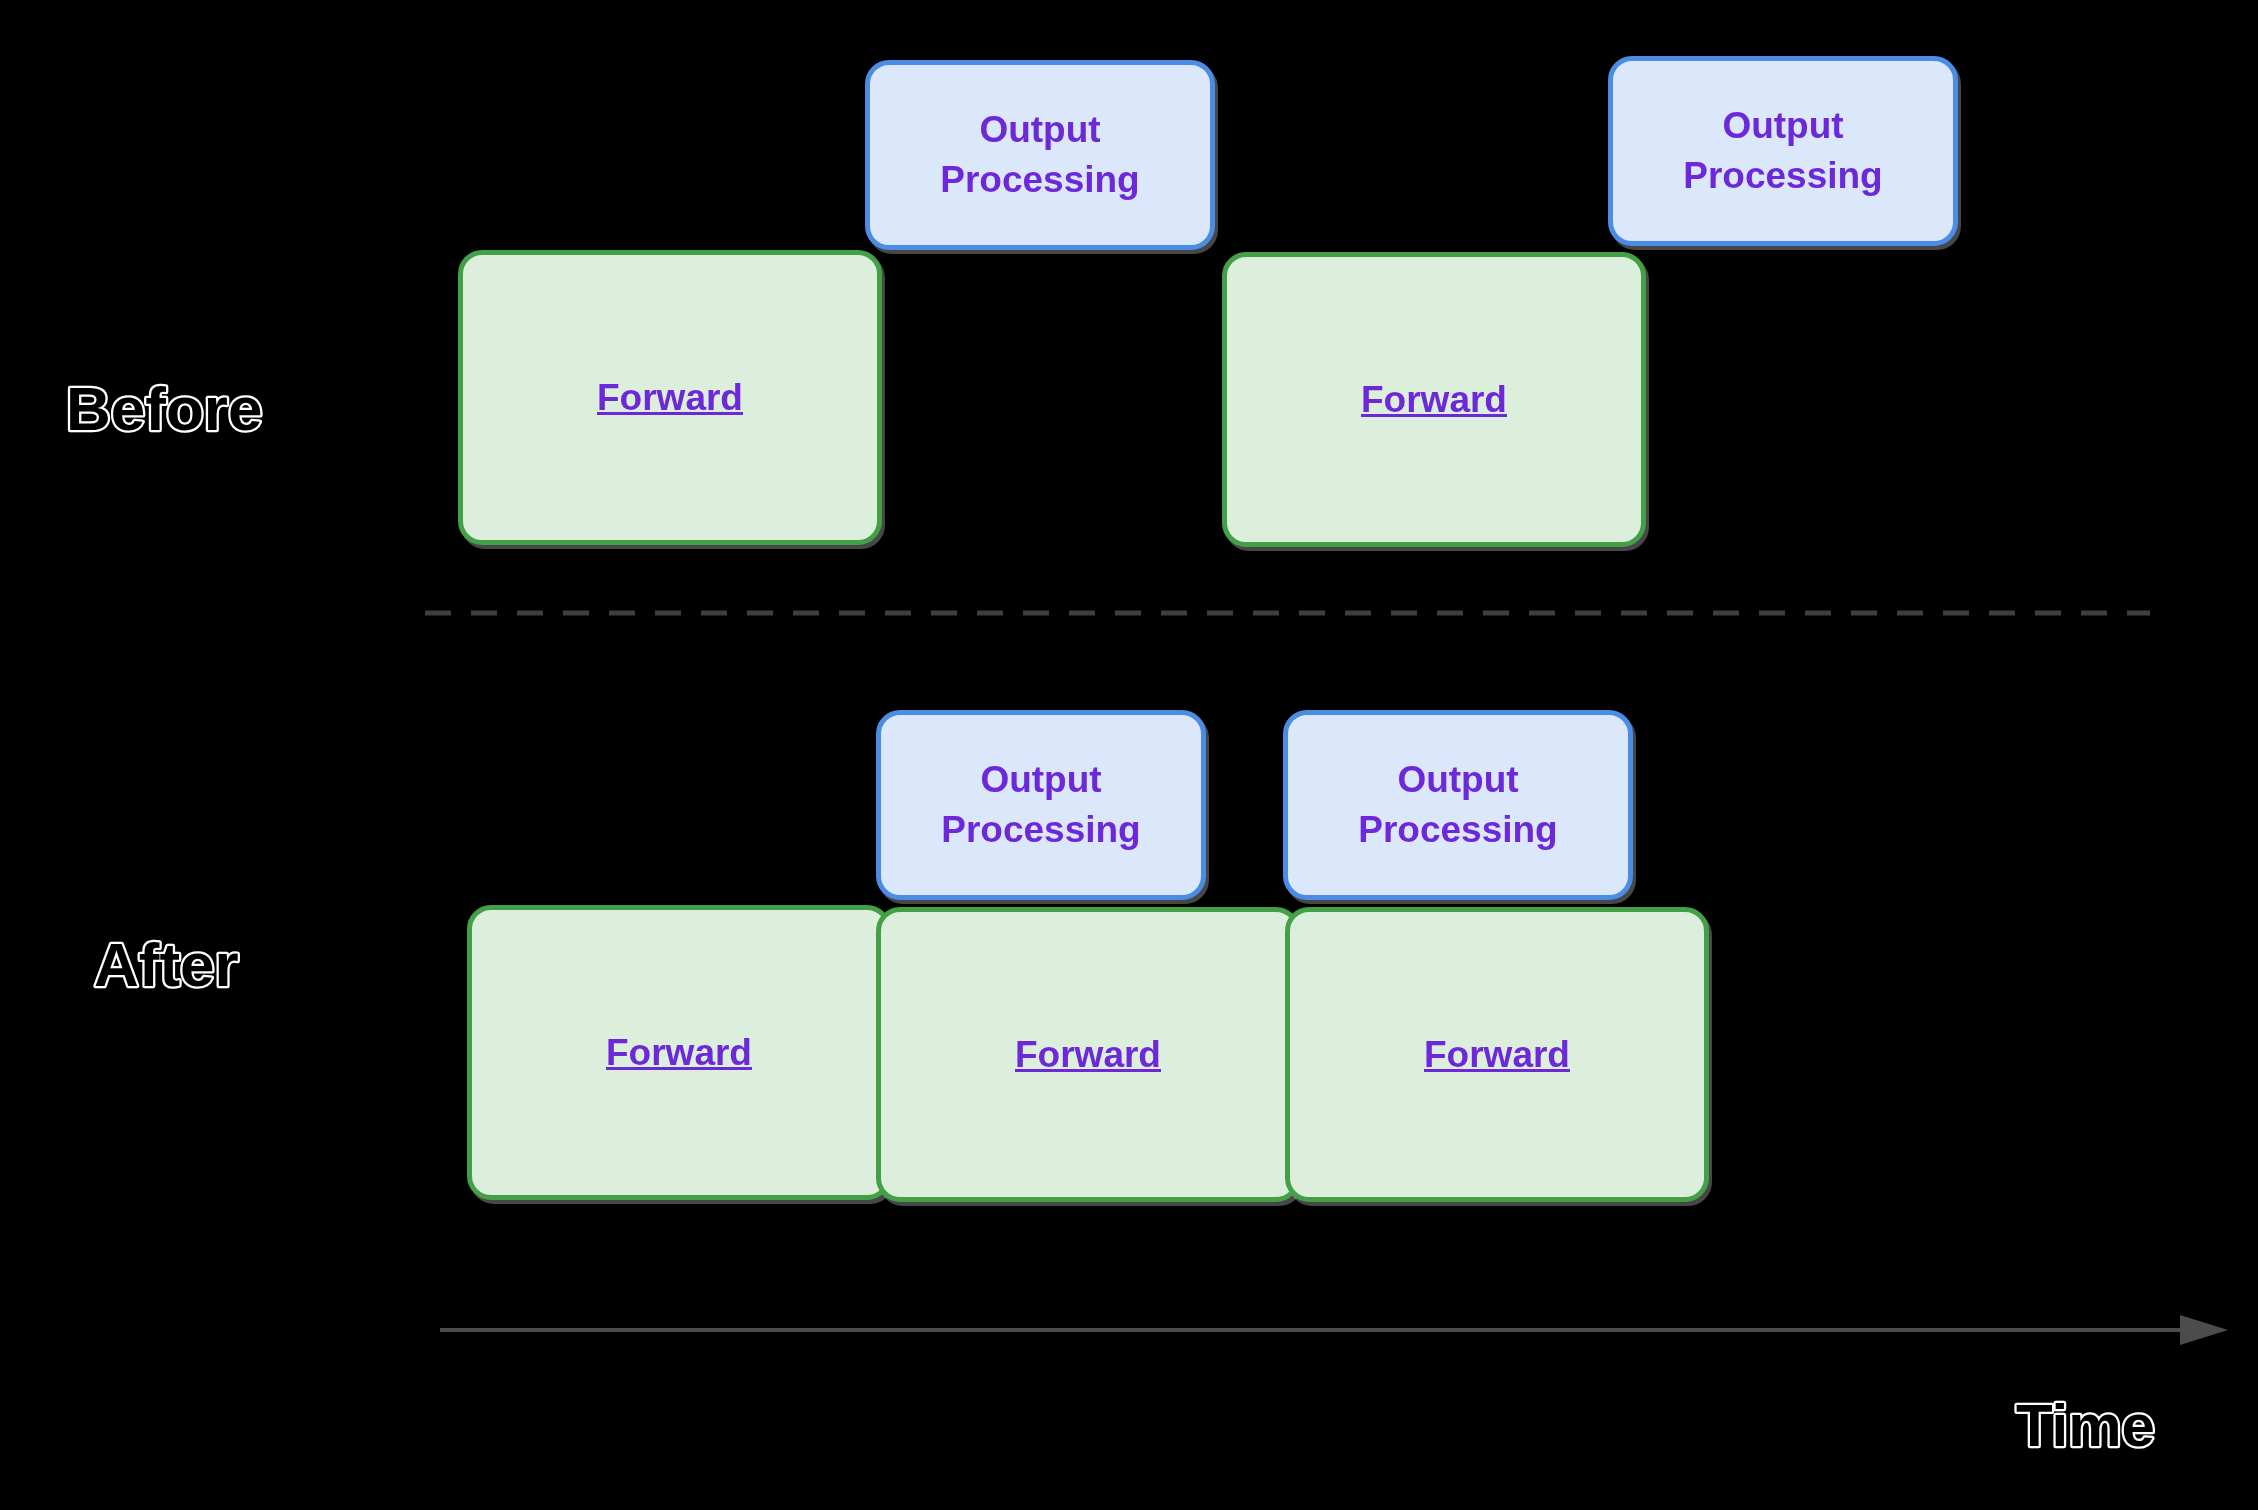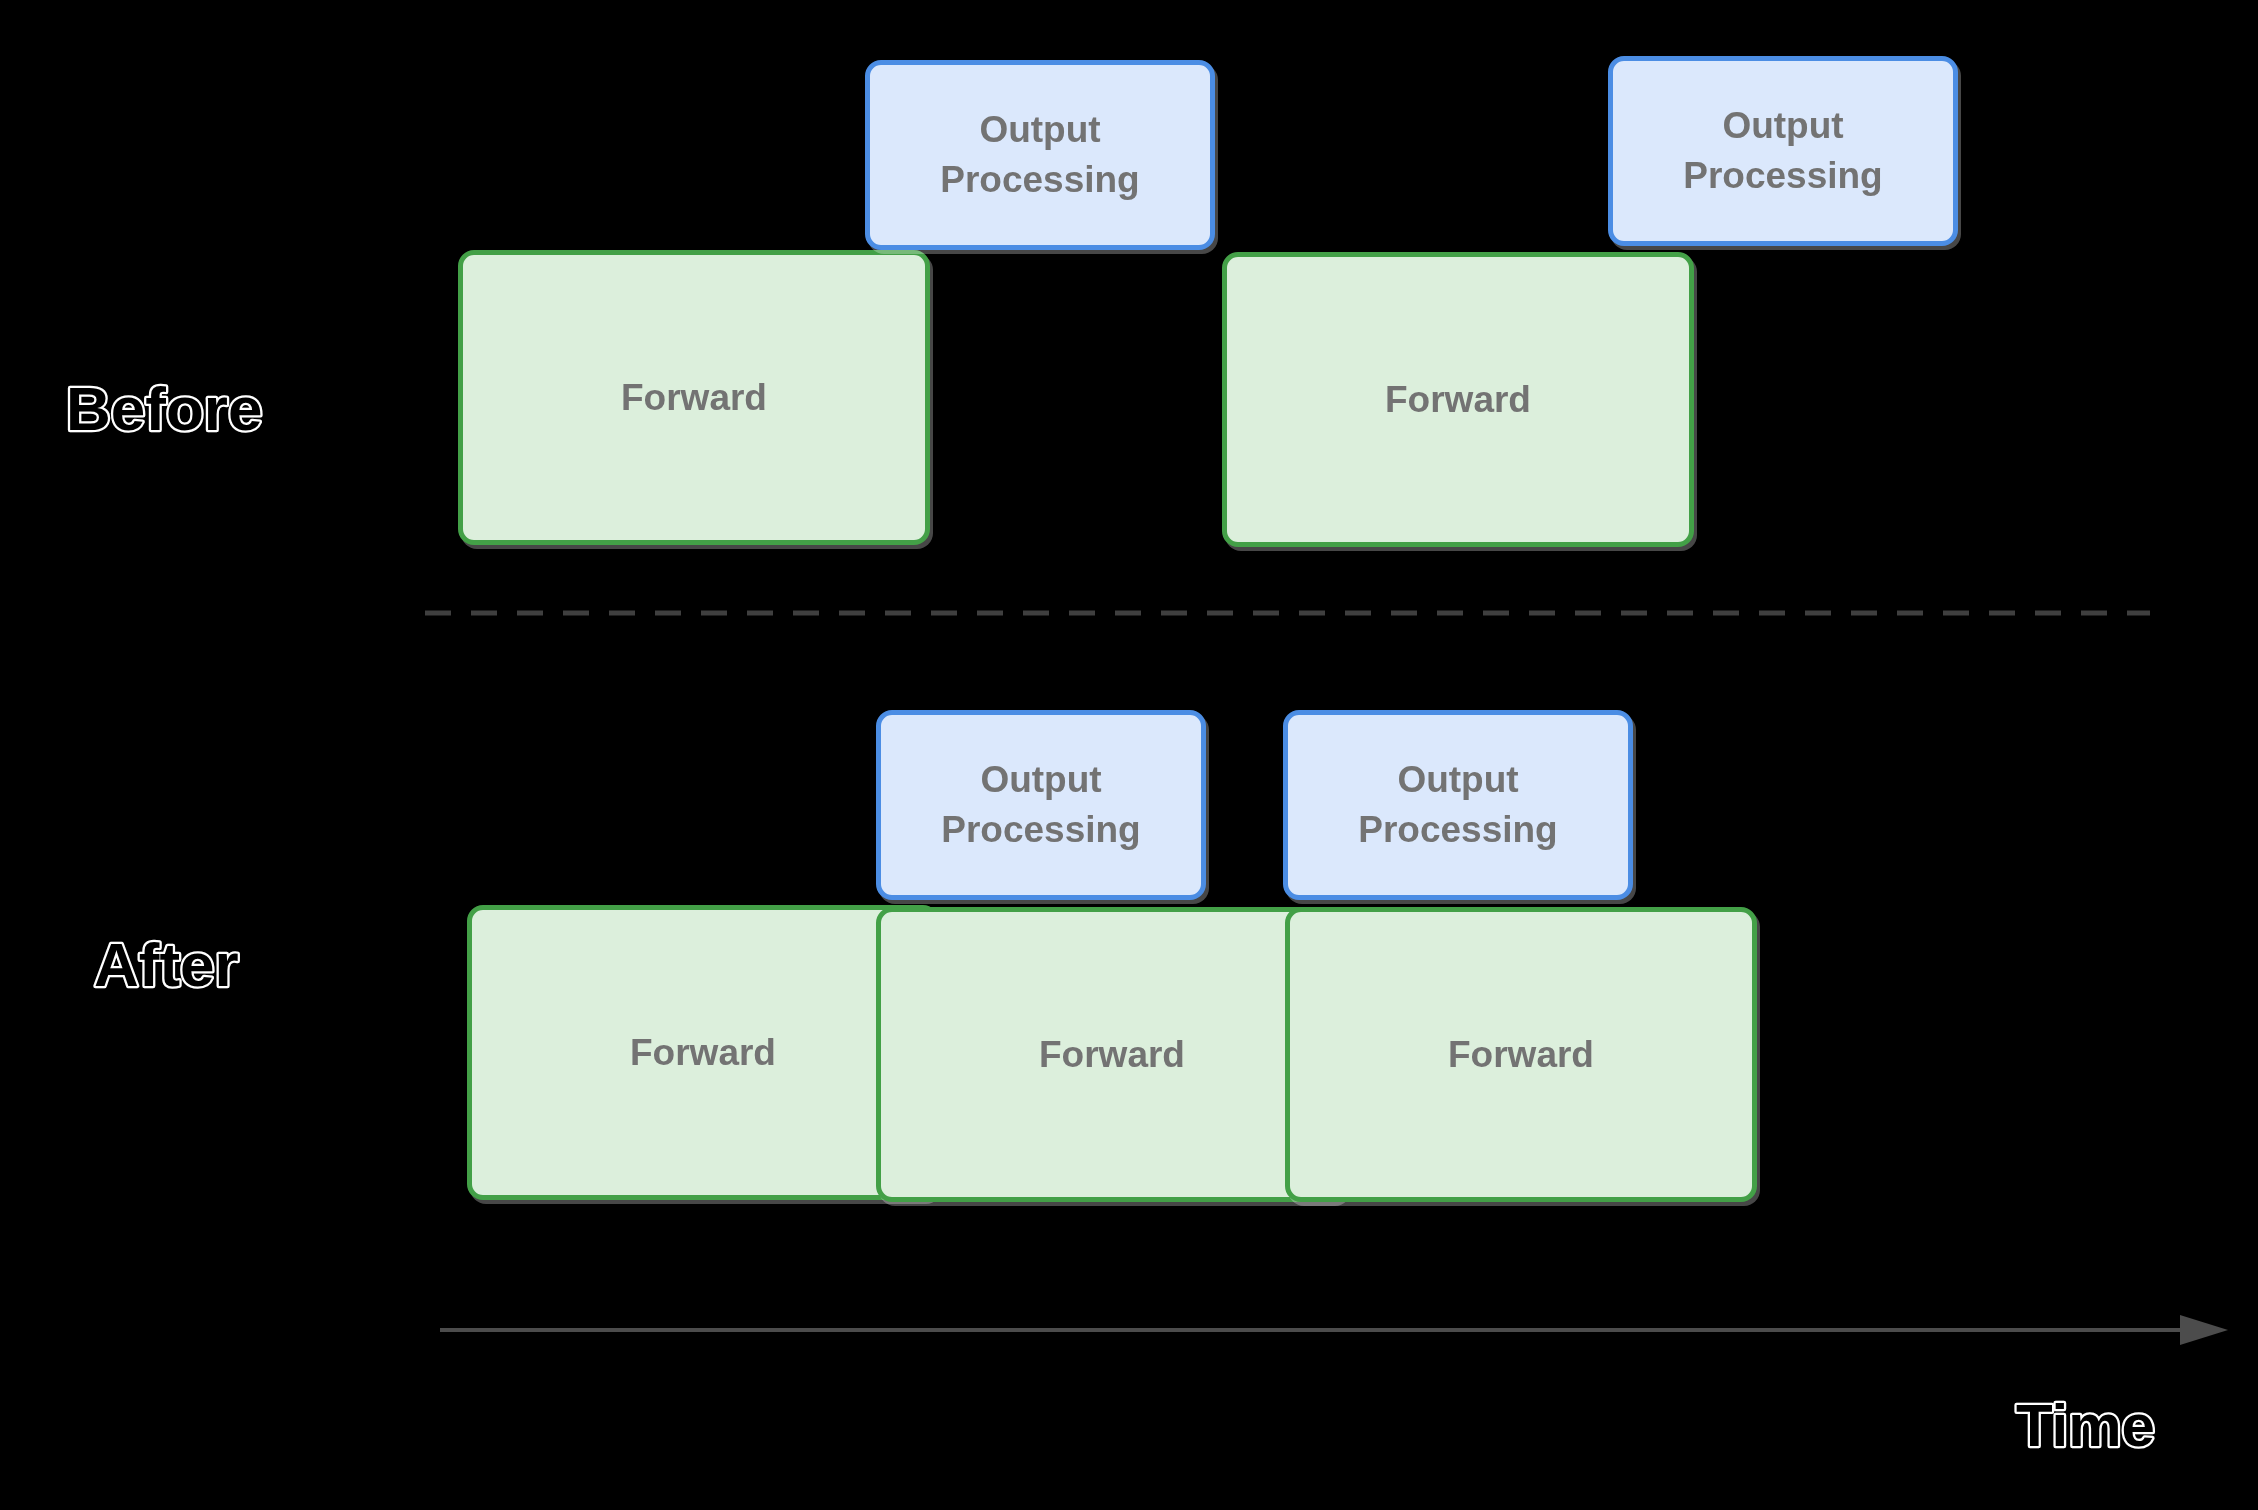--- a/index.html
+++ b/index.html
@@ -9,35 +9,36 @@
   }
   .canvas {
     position: relative;
     width: 2258px;
     height: 1510px;
     background: #000000;
     overflow: hidden;
   }
   .box {
     position: absolute;
-    border-radius: 16px;
+    border-radius: 24px;
     display: flex;
     align-items: center;
     justify-content: center;
     text-align: center;
     font-weight: 700;
-    color: #737373;
+    color: #6d28d9;
     box-shadow: 3px 4px 0 rgba(255,255,255,0.28);
   }
   .forward {
-    width: 472px;
+    width: 424px;
     height: 295px;
     background: #dcefdc;
     border: 5px solid #43a047;
     font-size: 37px;
+    text-decoration: underline;
   }
   .output {
     width: 350px;
     height: 190px;
     background: #dbe8fc;
     border: 5px solid #4b8de4;
     font-size: 37px;
   }
   .box-label {
     white-space: pre-line;

